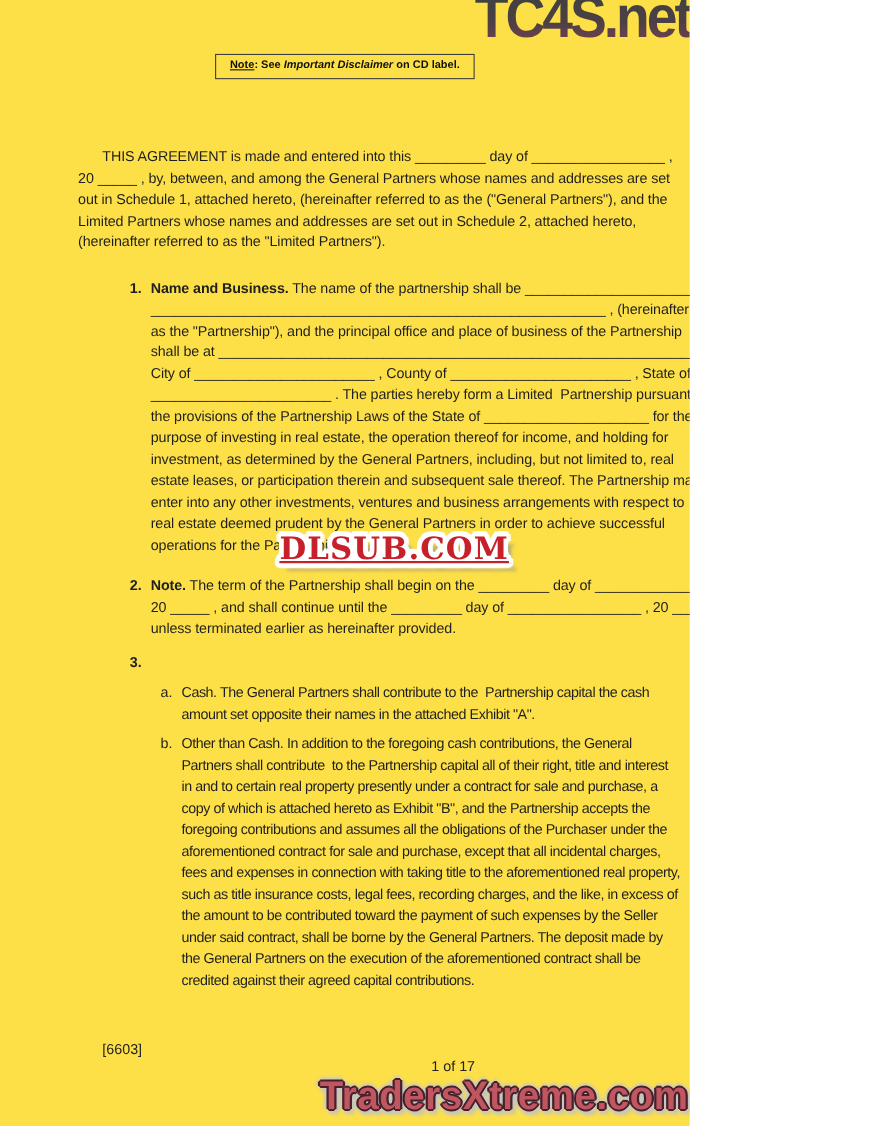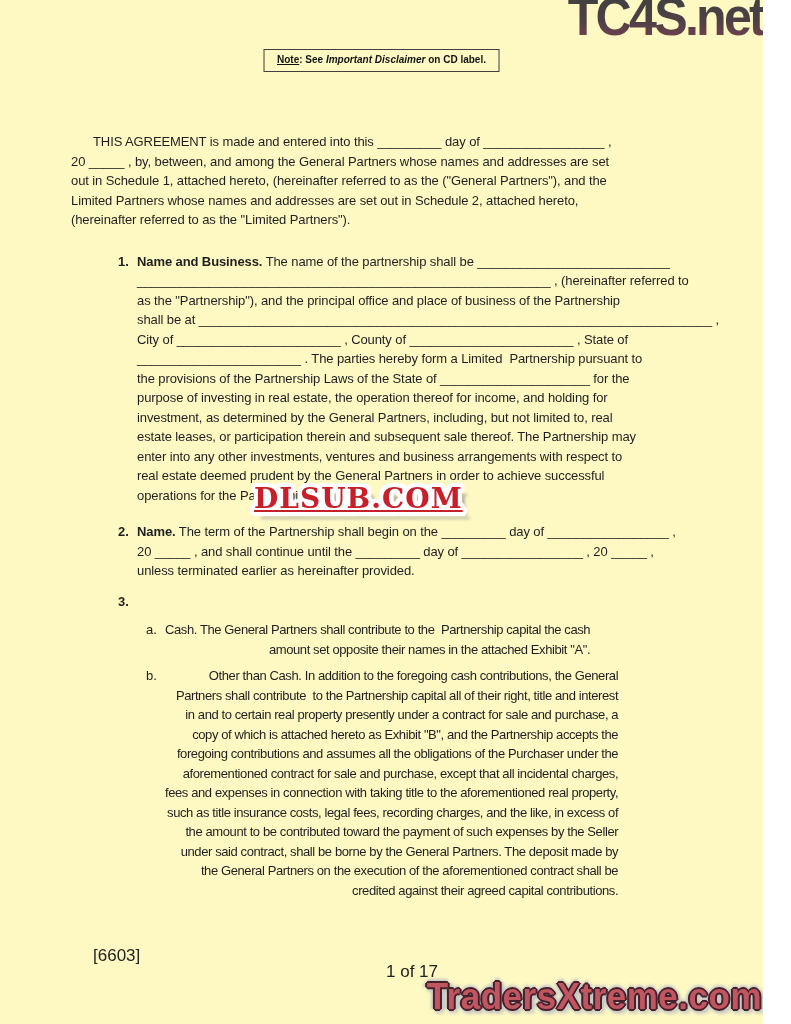--- a/index.html
+++ b/index.html
@@ -1,17 +1,17 @@
 <!DOCTYPE html>
 <html><head>
 <meta charset="utf-8">
 <style>
   html,body { margin:0; padding:0; background:#ffffff; }
   .page {
-    position:relative; width:763px; height:1024px; background:#fef9c3;
+    position:relative; width:627px; height:1024px; background:#fde047;
     overflow:hidden; font-family:"Liberation Sans", sans-serif; color:#1f1f1f;
   }
 
   
   .tc4s {
     position:absolute; top:-11px; right:0px;
     font-size:54px; font-weight:bold; letter-spacing:-3px; line-height:1;
     color:#5a4045;
     transform:scaleX(0.93); transform-origin:right top;
   }
@@ -45,41 +45,41 @@
   .intro { margin:0; text-indent:22px; white-space:pre; }
   .item { display:flex; align-items:flex-start; }
   .item .num { flex:none; width:19px; margin-left:47px; font-weight:bold; }
   .item .itext { flex:none; white-space:pre; }
   .ihead { font-weight:bold; }
   .item-1 { margin-top:22px; }
   .item-2 { margin-top:17px; }
   .item-3 { margin-top:11px; }
   .sub { display:flex; align-items:flex-start; }
   .sub .letter { flex:none; width:19px; margin-left:75px; }
-  .sub .stext { flex:none; white-space:pre; letter-spacing:-0.4px;text-align:right; }
+  .sub .stext { flex:none; white-space:pre; letter-spacing:-0.4px; }
   .sub-a { margin-top:9px; }
   .sub-b { margin-top:7px; }
 
   
   .dlsub {
     position:absolute; left:254px; top:483px;
     font-family:"DejaVu Serif", serif; font-weight:bold;
     font-size:28px; letter-spacing:1px; line-height:1.15;
     color:#c6202a;
     text-shadow:
       -4px 0 0 #fff, 4px 0 0 #fff, 0 -4px 0 #fff, 0 4px 0 #fff,
       -3px -3px 0 #fff, 3px -3px 0 #fff, -3px 3px 0 #fff, 3px 3px 0 #fff,
       -4px -2px 0 #fff, 4px -2px 0 #fff, -4px 2px 0 #fff, 4px 2px 0 #fff,
       -2px -4px 0 #fff, 2px -4px 0 #fff, -2px 4px 0 #fff, 2px 4px 0 #fff,
       7px 7px 3px rgba(145,145,145,0.65);
     text-decoration: underline;
   }
 
   
-  .footer { position:absolute; top:946px; left:0; width:100%; height:20px; font-size:17px; color:#222; }
+  .footer { position:absolute; top:946px; left:0; width:100%; height:20px; font-size:13px; color:#222; }
   .doccode { position:absolute; left:93px; top:0; }
   .pageno  { position:absolute; left:412px; top:16px; transform:translateX(-50%); }
 
   
   .traders {
     position:absolute; top:975px; right:1px;
     font-size:35px; font-weight:bold; letter-spacing:0.5px; line-height:1.2;
     color:#c05660; transform:scaleY(1.04); transform-origin:right top;
     text-shadow:
       -2px 0 0 #46202a, 2px 0 0 #46202a, 0 -2px 0 #46202a, 0 2px 0 #46202a,
@@ -118,21 +118,21 @@
 purpose of investing in real estate, the operation thereof for income, and holding for
 investment, as determined by the General Partners, including, but not limited to, real
 estate leases, or participation therein and subsequent sale thereof. The Partnership may
 enter into any other investments, ventures and business arrangements with respect to
 real estate deemed prudent by the General Partners in order to achieve successful
 operations for the Partnership</span></div>
     </div>
 
     <div class="item item-2">
       <span class="num">2.</span>
-      <div class="itext"><b class="ihead">Name.</b><span> The term of the Partnership shall begin on the _________ day of _________________ ,
+      <div class="itext"><b class="ihead">Note.</b><span> The term of the Partnership shall begin on the _________ day of _________________ ,
 20 _____ , and shall continue until the _________ day of _________________ , 20 _____ ,
 unless terminated earlier as hereinafter provided.</span></div>
     </div>
 
     <div class="item item-3">
       <span class="num">3.</span>
     </div>
 
     <div class="sub sub-a">
       <span class="letter">a.</span>

